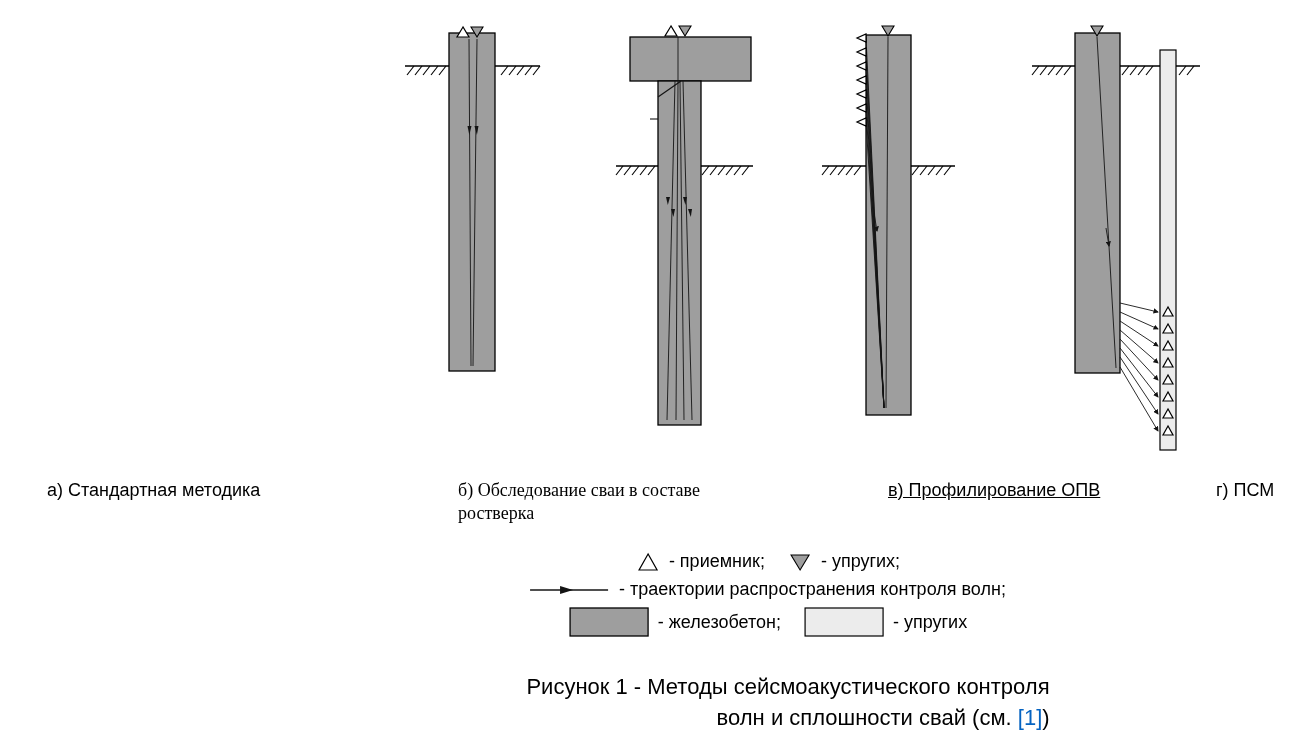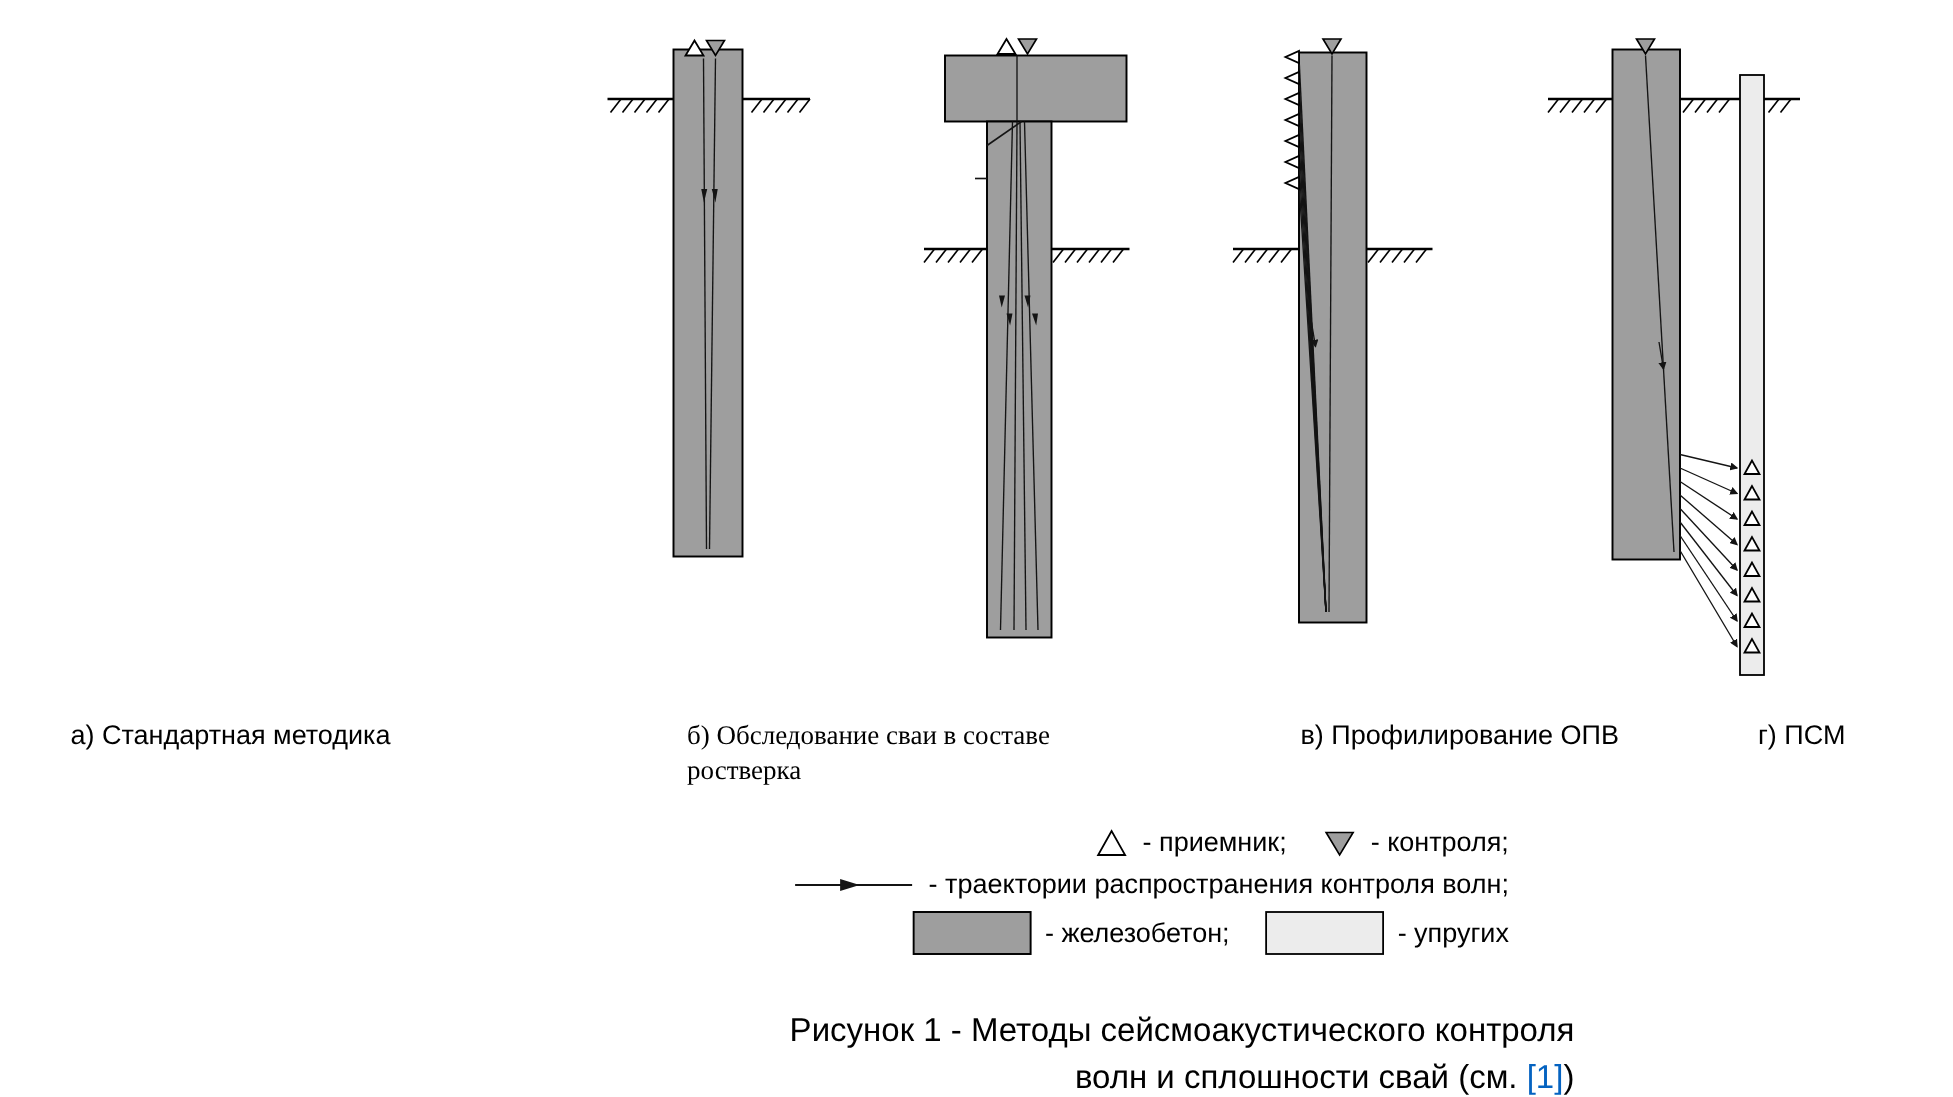--- a/index.html
+++ b/index.html
@@ -10,21 +10,21 @@
     color:#000;
     overflow:hidden;
   }
   .stage { position:relative; width:1302px; height:617px; background:var(--background,#fff); }
   .diagrams { position:absolute; left:0; top:0; }
 
   .plabel { position:absolute; font-size:18px; line-height:1.3; }
 
   .legend {
     position:absolute; left:768px; top:551px; transform:translateX(-50%);
-    display:flex; flex-direction:column; align-items:flex-end; gap:7px;
+    display:flex; flex-direction:column; align-items:center; gap:7px;
     font-size:18px;
   }
   .lrow { display:flex; align-items:center; gap:9px; }
   .lgap { margin-left:14px; }
 
   .caption {
     position:absolute; left:788px; top:672px; transform:translateX(-50%);
     text-align:right; font-size:22px; line-height:1.4; white-space:nowrap;
   }
   .ref { color:var(--link,#0563c1); text-decoration:none; cursor:pointer; }
@@ -188,33 +188,33 @@
         <polygon points="1168,392 1163,401 1173,401" class="outline"></polygon>
         <polygon points="1168,409 1163,418 1173,418" class="outline"></polygon>
         <polygon points="1168,426 1163,435 1173,435" class="outline"></polygon>
       </g>
       <polygon points="1091,26 1103,26 1097,36" class="concrete2"></polygon>
     </g>
   </svg>
 
   <div class="plabel" style="left:47px; top:479px;">а) Стандартная методика</div>
   <div class="plabel" style="left:458px; top:479px; width:310px;font-family:Liberation Serif, serif;">б) Обследование сваи в составе ростверка</div>
-  <div class="plabel" style="left:867px; top:479px;">в) Профилирование ОПВ</div>
-  <div class="plabel" style="left:1172px; top:479px;">г) ПСМ</div>
+  <div class="plabel" style="left:888px; top:479px;text-decoration:underline;">в) Профилирование ОПВ</div>
+  <div class="plabel" style="left:1216px; top:479px;">г) ПСМ</div>
 
   <div class="legend">
     <div class="lrow">
       <svg width="24" height="20" viewBox="0 0 24 20">
         <polygon points="12,2 3,18 21,18" class="outline"></polygon>
       </svg>
       <span>- приемник;</span>
       <svg class="lgap" width="24" height="20" viewBox="0 0 24 20">
         <polygon points="3,3 21,3 12,18" class="concrete2"></polygon>
       </svg>
-      <span>- контроля;</span>
+      <span>- упругих;</span>
     </div>
     <div class="lrow">
       <svg width="80" height="12" viewBox="0 0 80 12">
         <line x1="0" y1="6" x2="78" y2="6" stroke="#141414" stroke-width="1.3"></line>
         <polygon points="30,2 43,6 30,10" fill="#141414"></polygon>
       </svg>
       <span>- траектории распространения контроля волн;</span>
     </div>
     <div class="lrow">
       <svg width="80" height="30" viewBox="0 0 80 30">

